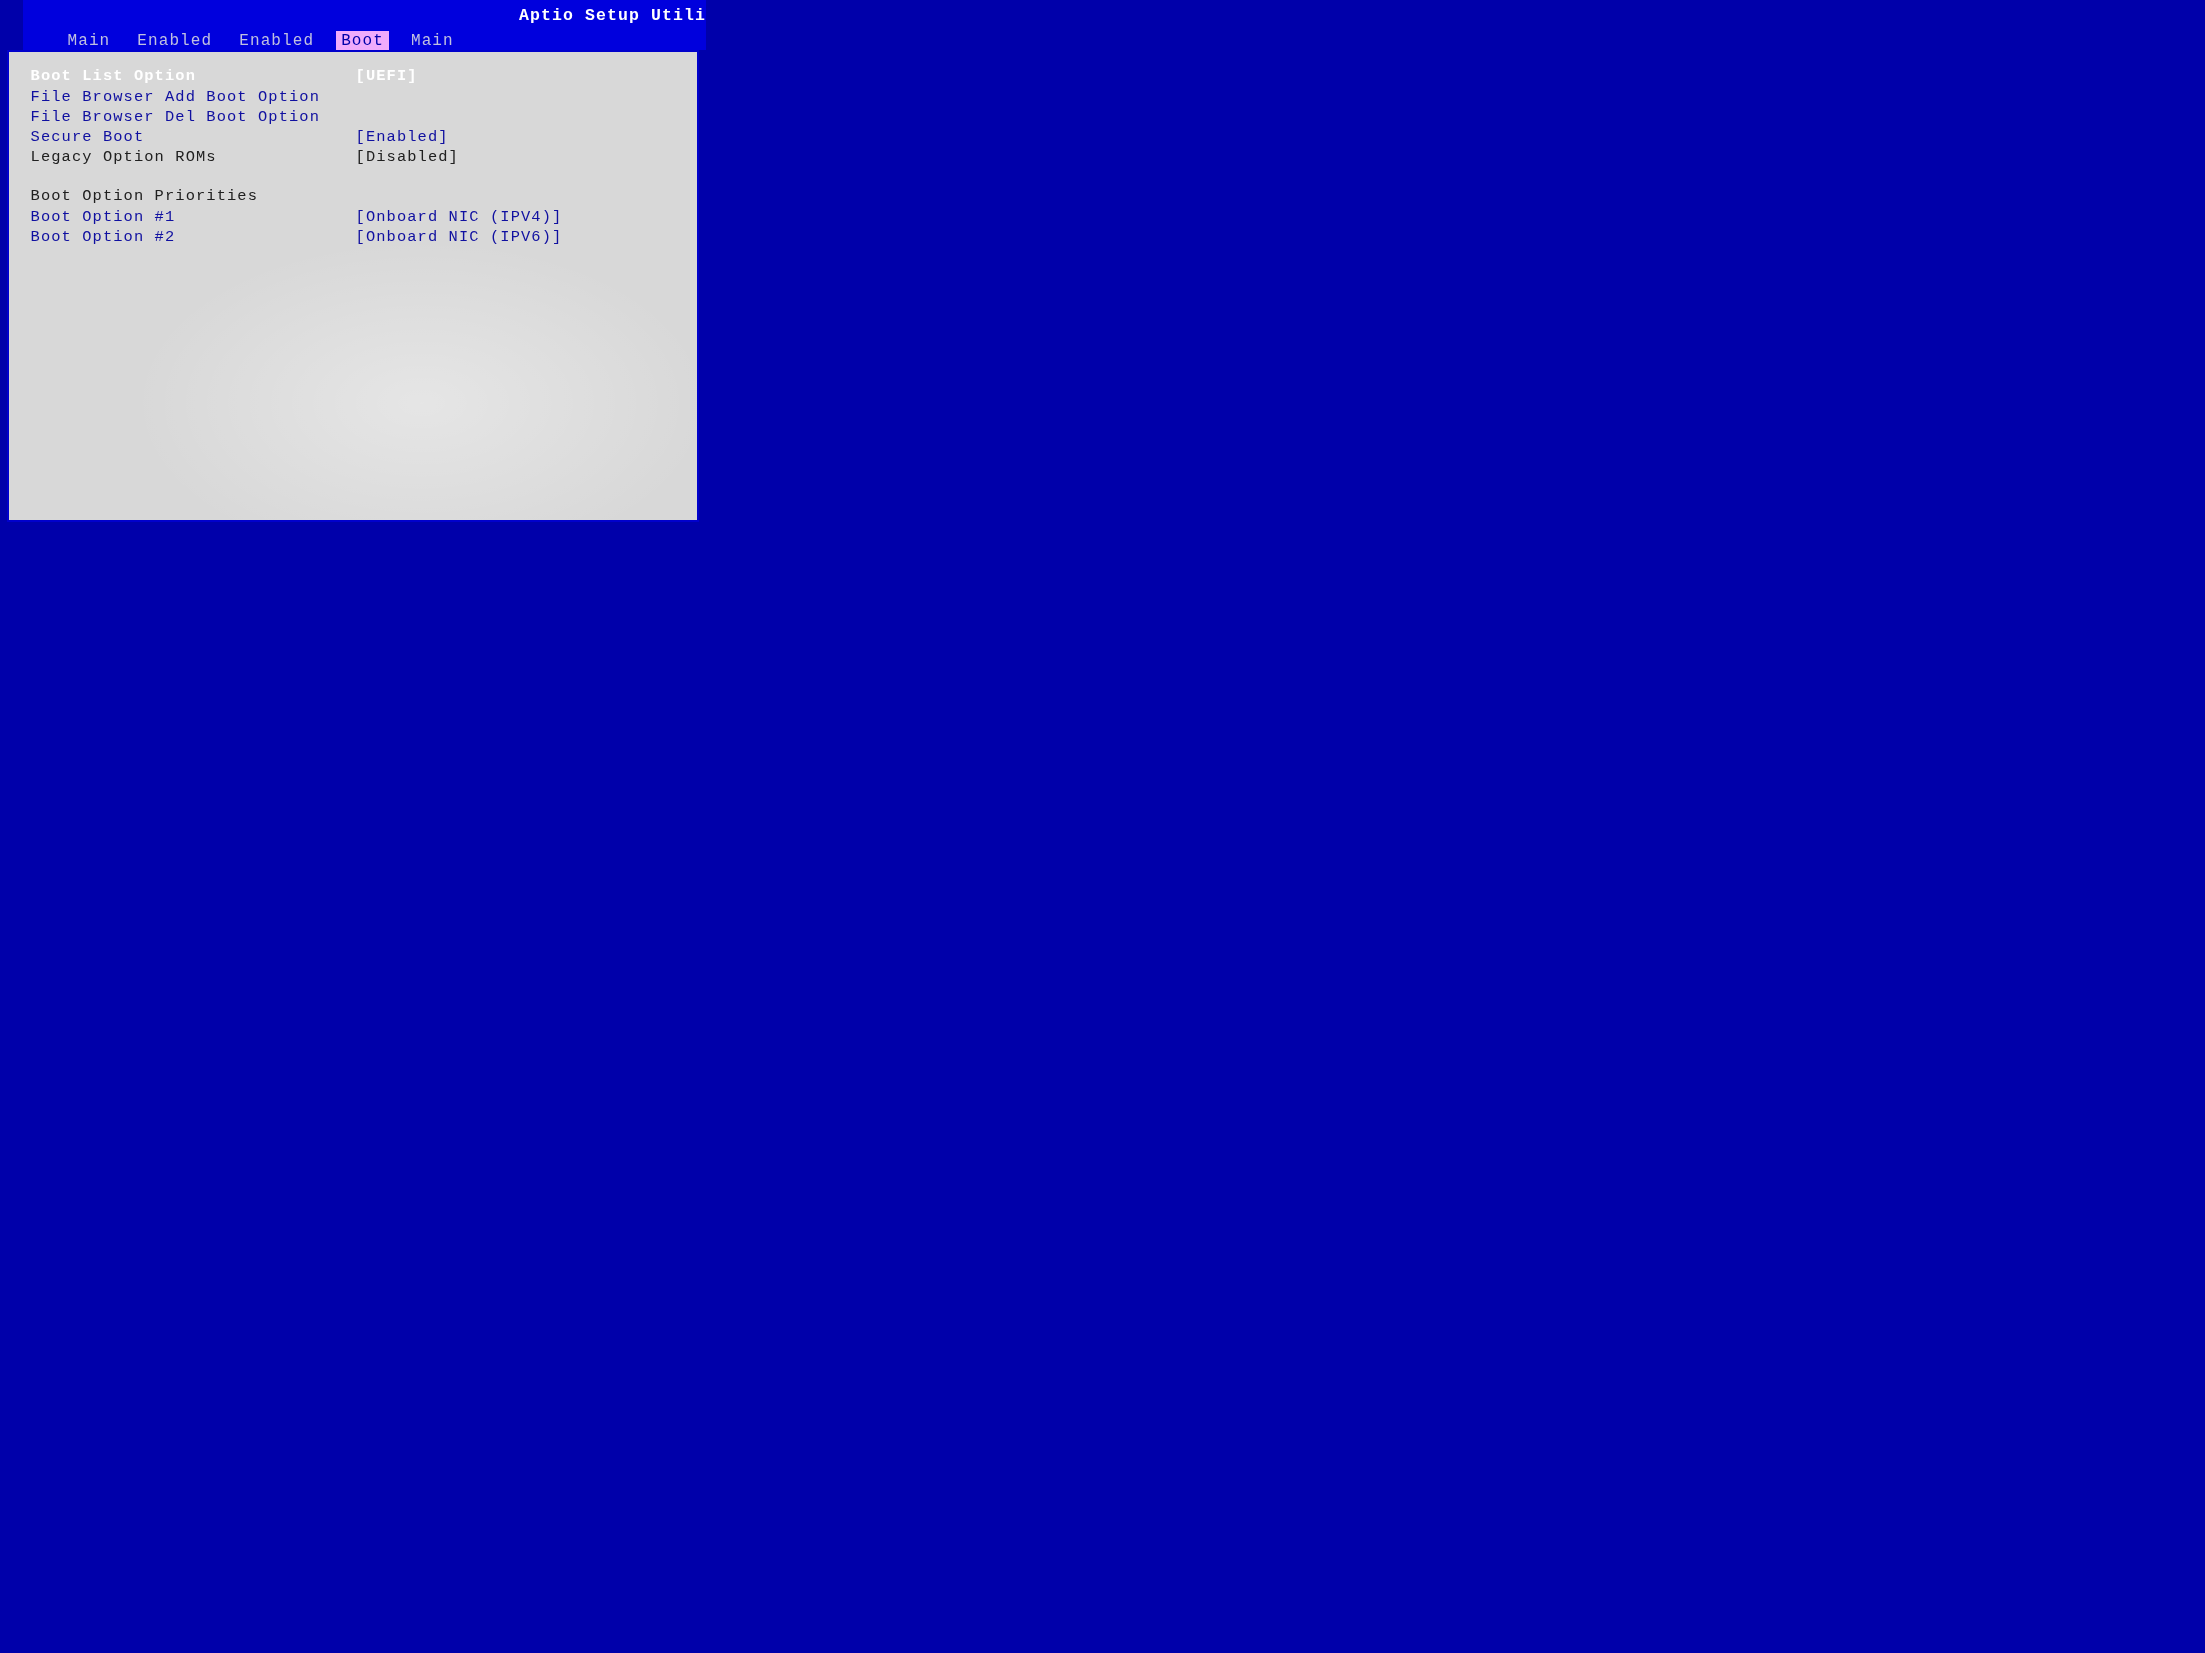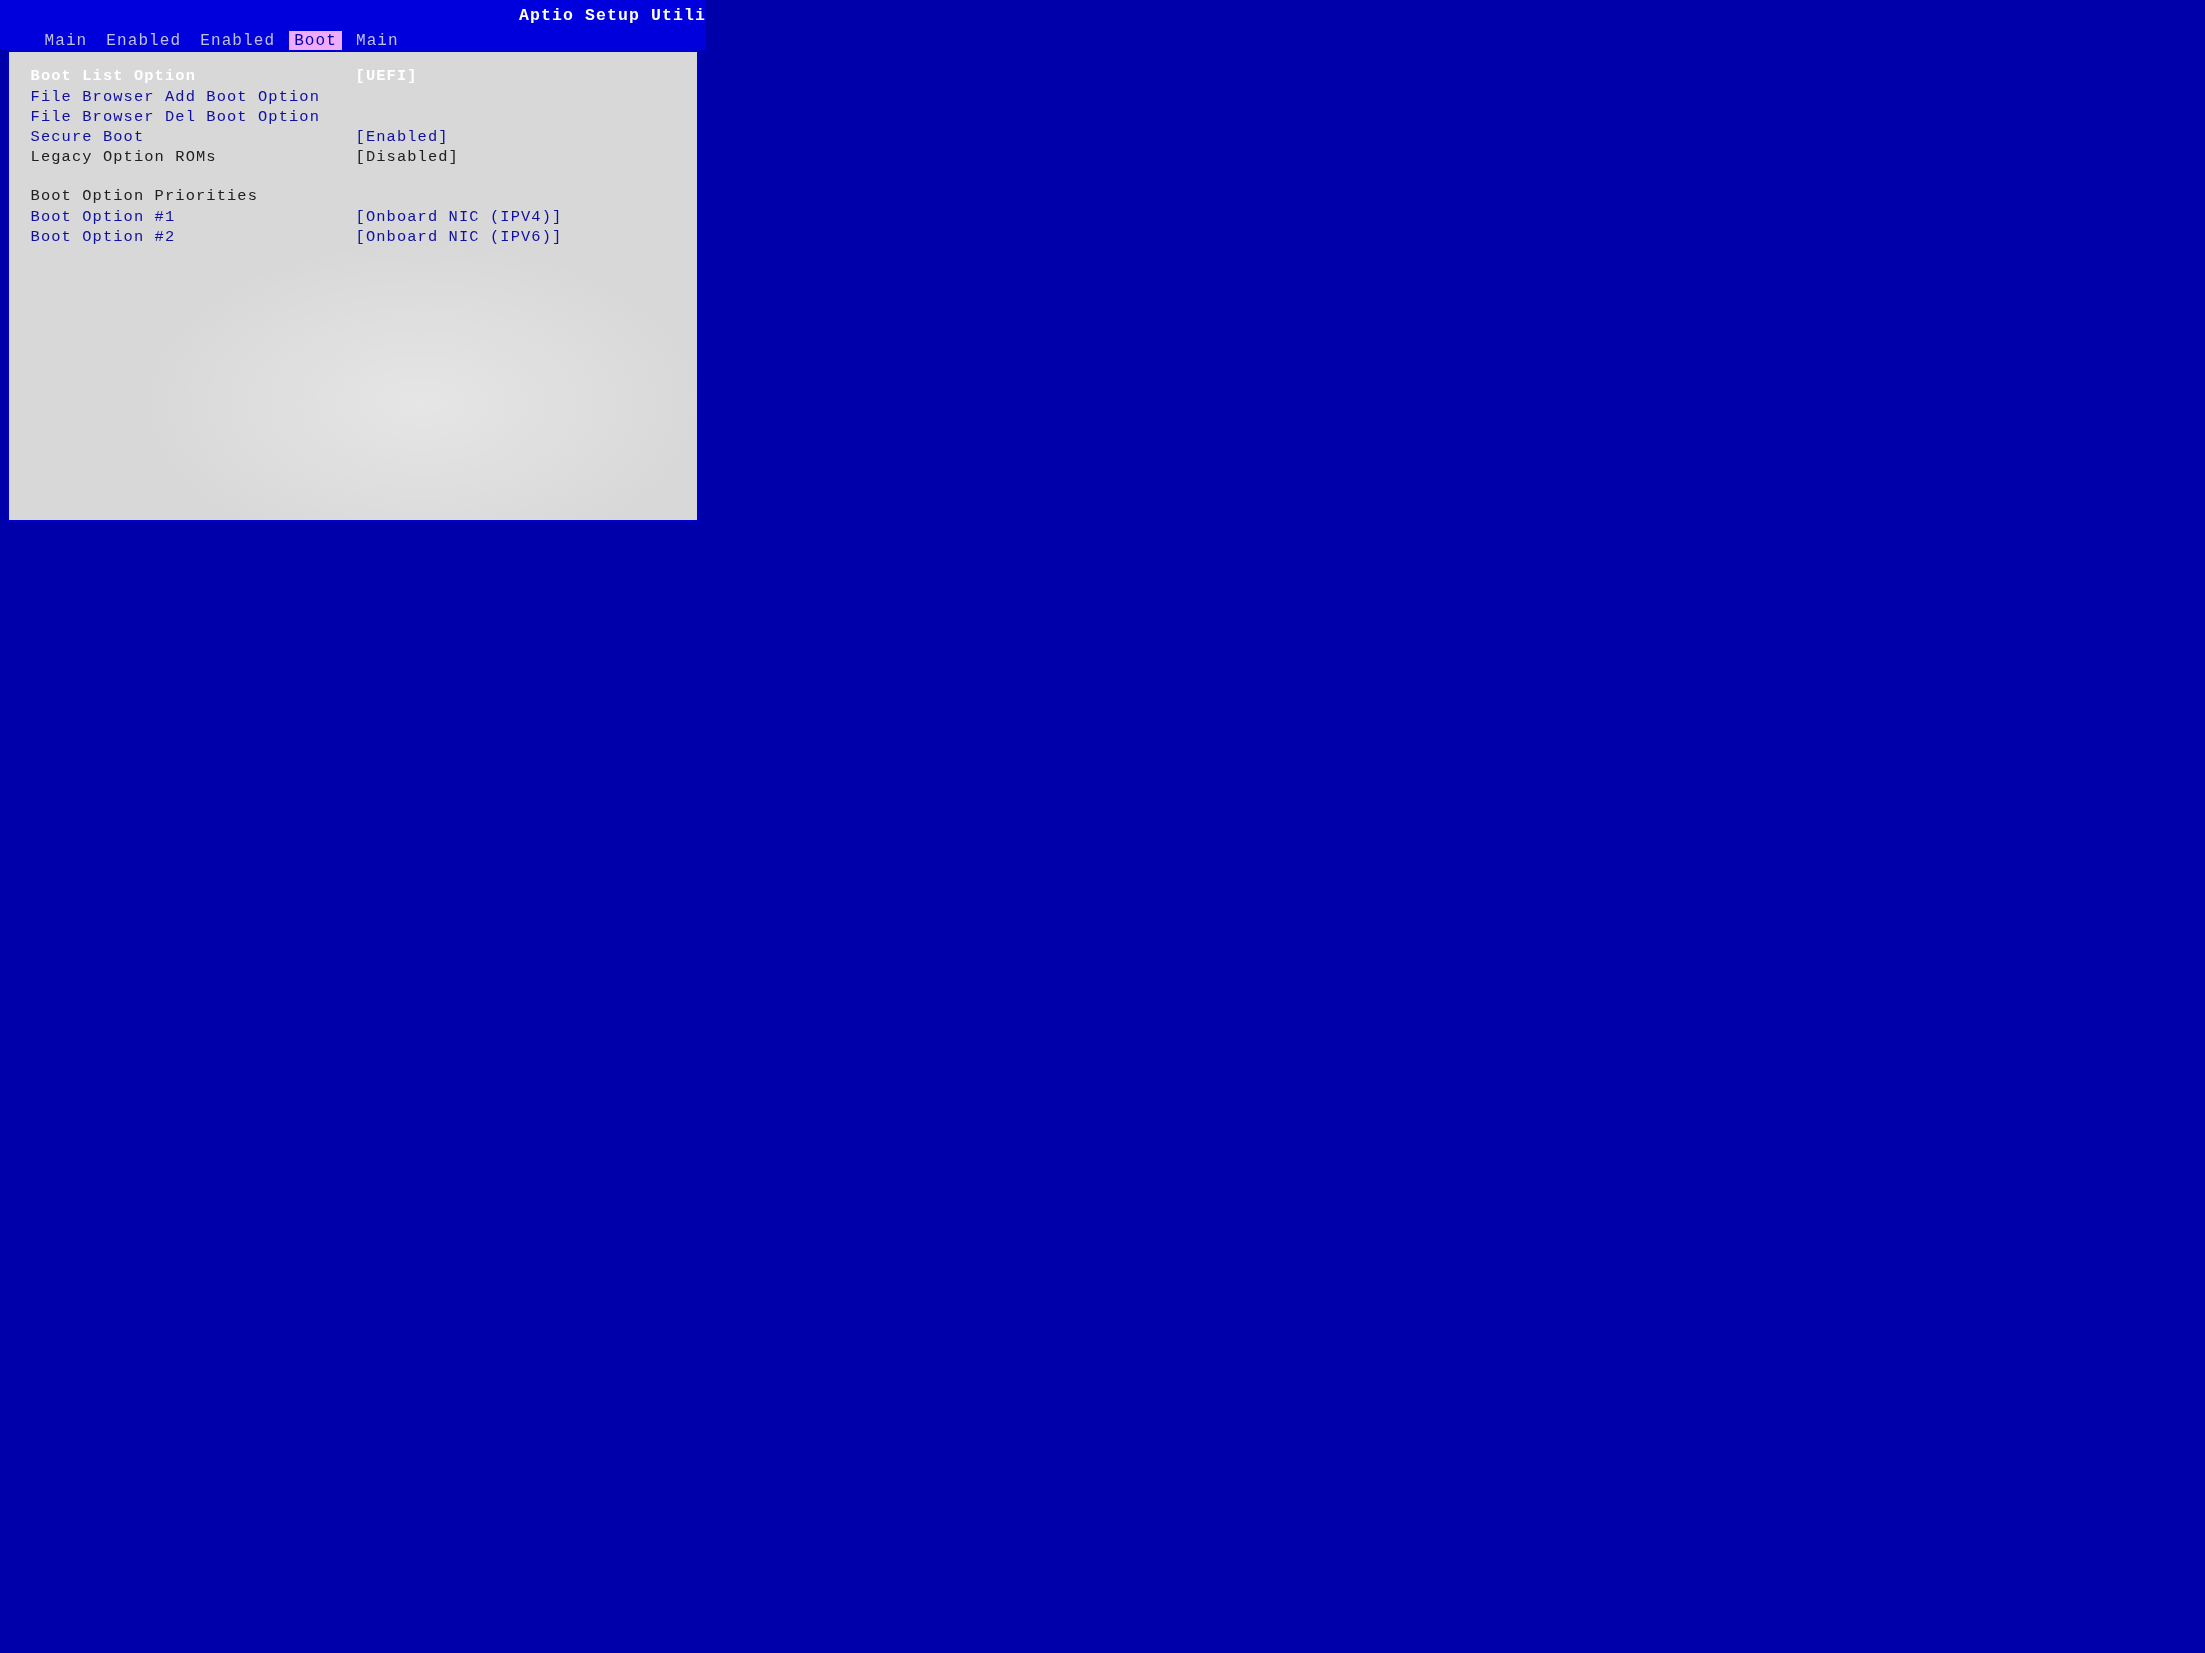--- a/index.html
+++ b/index.html
@@ -21,33 +21,34 @@
       height: 100%;
       display: flex;
       flex-direction: column;
     }
     .header-bar {
       background: #0000dd;
       color: #ffffff;
       padding: 4.4px 0 0 0;
       height: 50px;
       position: relative;
+      margin-left: 23px;
     }
     .utility-title {
       position: absolute;
       top: 5.5px;
       right: 0;
       color: #ffffff;
       font-weight: bold;
       white-space: nowrap;
       font-size: 16.5px;
     }
     .tabs {
       display: flex;
-      gap: 8px;
+      gap: 16px;
       padding-left: 39px;
       margin-top: 26.5px;
     }
     .tab {
       color: #c0c0e0;
       padding: 1.1px 5.5px;
       cursor: pointer;
       font-size: 16px;
     }
     .tab.active {

